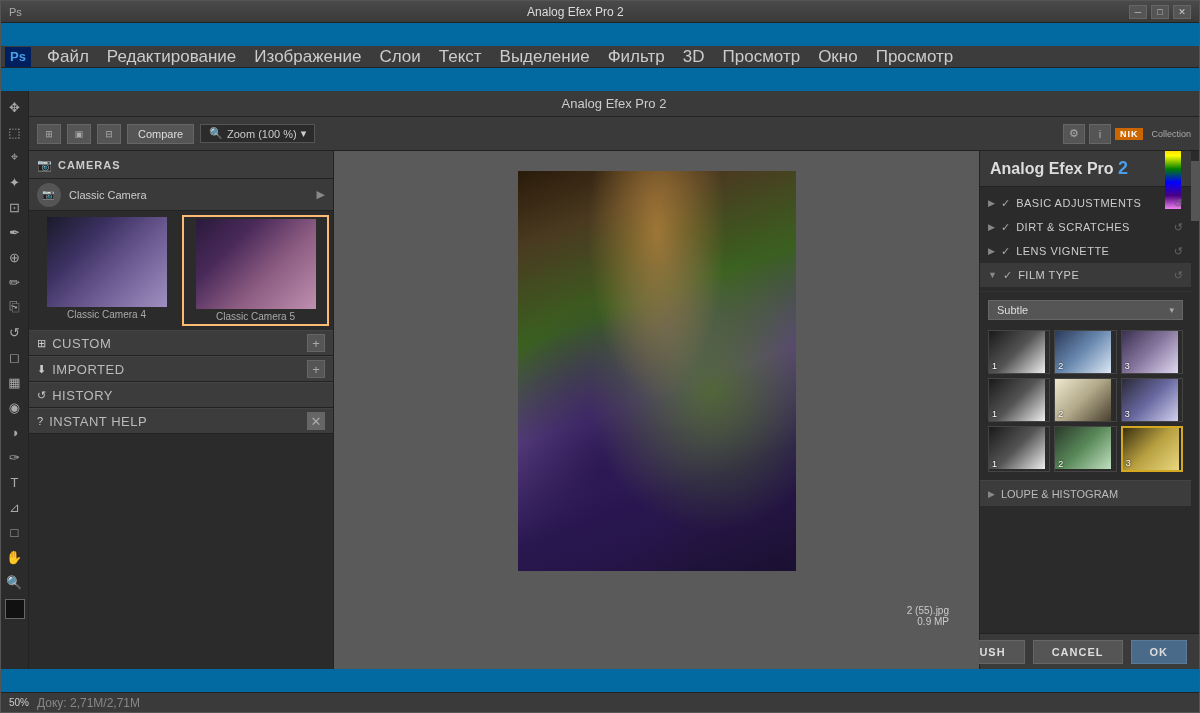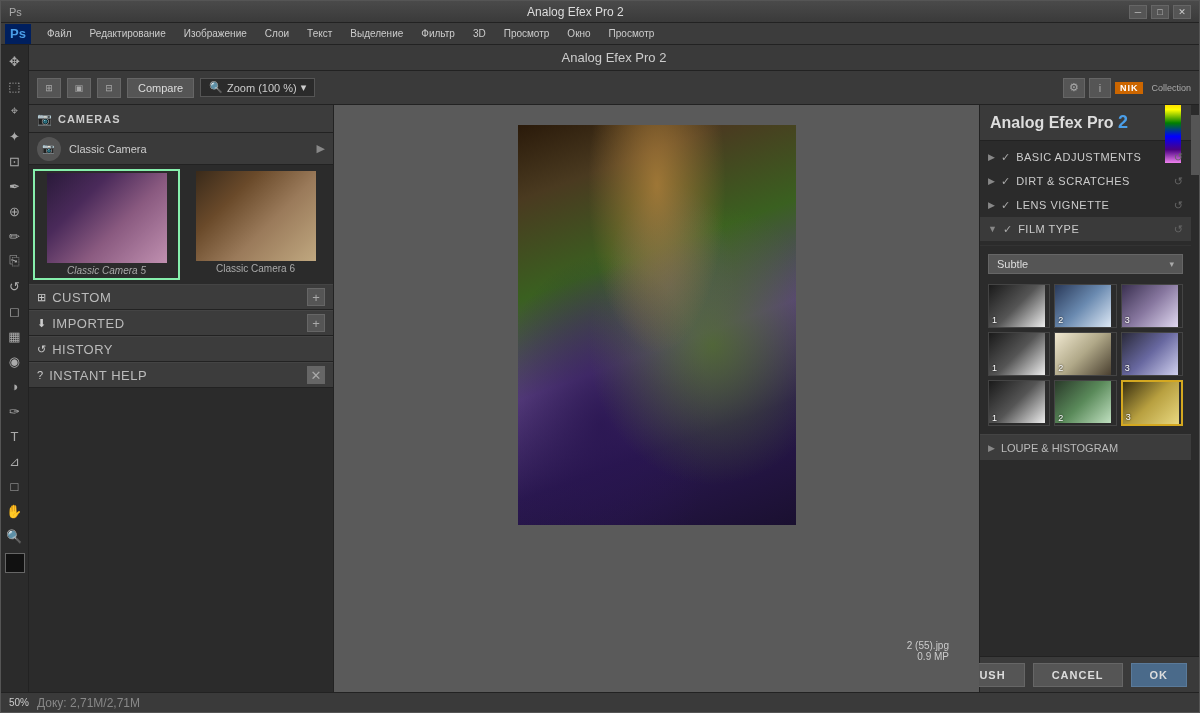--- a/index.html
+++ b/index.html
@@ -1,31 +1,31 @@
 <!DOCTYPE html>
 <html><head>
   <meta charset="utf-8">
   <style>
     * { margin: 0; padding: 0; box-sizing: border-box; }
     body { width: 1200px; height: 713px; overflow: hidden; font-family: Arial, sans-serif; font-size: 11px; background: #2b2b2b; color: #ccc; }
 
     
-    .os-window { width: 1200px; height: 713px; background: #0369a1; border: 1px solid #555; display: flex; flex-direction: column; }
+    .os-window { width: 1200px; height: 713px; background: #0369a1; border: 1px solid #555; display: flex; flex-direction: column; gap: 23px; }
 
     
     .title-bar { height: 22px; background: linear-gradient(to bottom, #4a4a4a, #3a3a3a); display: flex; align-items: center; justify-content: space-between; padding: 0 8px; border-bottom: 1px solid #222; flex-shrink: 0; }
     .title-bar-left { display: flex; align-items: center; gap: 12px; color: #aaa; font-size: 11px; }
     .title-bar-center { color: #ddd; font-size: 12px; font-weight: normal; }
     .title-bar-right { display: flex; gap: 4px; }
     .win-btn { width: 18px; height: 14px; background: #555; border: 1px solid #666; display: flex; align-items: center; justify-content: center; cursor: pointer; font-size: 9px; color: #ccc; }
 
     
     .ps-menubar { height: 22px; background: #3c3c3c; display: flex; align-items: center; padding: 0 4px; gap: 2px; border-bottom: 1px solid #222; flex-shrink: 0; }
     .ps-logo { width: 26px; height: 20px; background: #001f5e; color: #4a9ee8; font-weight: bold; font-size: 13px; display: flex; align-items: center; justify-content: center; margin-right: 6px; }
-    .menu-item { padding: 2px 8px; color: #ccc; cursor: pointer; font-size: 10px; }
+    .menu-item { padding: 2px 8px; color: #ccc; cursor: pointer; font-size: 17px; }
 
     
     .main-layout { display: flex; flex: 1; overflow: hidden; }
 
     
     .ps-toolbar { width: 28px; background: #2b2b2b; display: flex; flex-direction: column; align-items: center; padding: 4px 0; gap: 1px; border-right: 1px solid #222; flex-shrink: 0; }
     .tool-btn { width: 24px; height: 24px; display: flex; align-items: center; justify-content: center; cursor: pointer; color: #aaa; font-size: 13px; border-radius: 2px; }
 
     
     .plugin-toolbar { height: 34px; background: #3a3a3a; display: flex; align-items: center; padding: 0 8px; gap: 6px; border-bottom: 1px solid #222; flex-shrink: 0; }
@@ -45,32 +45,32 @@
     .cameras-header-icon { color: #888; font-size: 12px; }
     .cameras-header-label { color: #ccc; font-size: 11px; font-weight: bold; letter-spacing: 1px; }
 
     .classic-camera-row { height: 32px; background: #3a3a3a; display: flex; align-items: center; padding: 0 8px; gap: 8px; border-bottom: 1px solid #222; cursor: pointer; }
     .classic-camera-icon { width: 24px; height: 24px; background: #555; border-radius: 12px; display: flex; align-items: center; justify-content: center; color: #888; font-size: 10px; }
     .classic-camera-label { color: #ccc; font-size: 11px; flex: 1; }
     .classic-camera-arrow { color: #888; font-size: 11px; }
 
     .camera-grid { display: grid; grid-template-columns: 1fr 1fr; gap: 2px; padding: 4px; background: #2b2b2b; flex: 0 0 auto; }
     .camera-thumb { display: flex; flex-direction: column; align-items: center; cursor: pointer; padding: 2px; }
-    .camera-thumb.selected { border: 2px solid #86efac; font-style: italic; }
+    .camera-thumb.selected { border: 2px solid #fdba74; }
     .camera-thumb-img { width: 120px; height: 90px; background: #444; overflow: hidden; position: relative; }
     .camera-thumb-label { color: #aaa; font-size: 10px; margin-top: 2px; }
 
     .collapsible-section { height: 26px; background: #3c3c3c; display: flex; align-items: center; padding: 0 8px; gap: 6px; border-bottom: 1px solid #222; border-top: 1px solid #444; cursor: pointer; }
     .collapsible-label { color: #bbb; font-size: 13px; letter-spacing: 0.5px; }
     .add-btn { width: 18px; height: 18px; background: #555; border: 1px solid #666; display: flex; align-items: center; justify-content: center; cursor: pointer; color: #aaa; font-size: 13px; margin-left: auto; }
 
     
     .canvas-area { flex: 1; background: #5a5a5a; display: flex; flex-direction: column; align-items: center; justify-content: flex-start; padding: 20px; overflow: hidden; position: relative; }
     .canvas-image { width: 278px; height: 400px; background: linear-gradient(135deg, #2a3a1a 0%, #4a6020 20%, #8b9a30 40%, #5a4080 60%, #3a2060 80%, #1a1530 100%); position: relative; overflow: hidden; }
-    .image-info { position: absolute; bottom: 30px; right: 30px; text-align: right; color: #ccc; font-size: 10px; }
+    .image-info { position: absolute; bottom: 42px; right: 30px; text-align: right; color: #ccc; font-size: 10px; }
 
     
     .right-panel { width: 220px; background: #2b2b2b; display: flex; flex-direction: column; border-left: 1px solid #222; flex-shrink: 0; }
     .right-panel-header { height: 36px; background: #3a3a3a; display: flex; align-items: center; padding: 0 10px; border-bottom: 1px solid #222; flex-shrink: 0; }
     .right-panel-title { color: #ddd; font-size: 16px; font-weight: bold; }
     .right-panel-title span { color: #4a9ee8; font-size: 18px; font-weight: bold; }
     .color-swatch { width: 16px; height: 80px; background: linear-gradient(to bottom, red, orange, yellow, green, blue, indigo, violet); margin-left: auto; }
 
     .adjustment-list { display: flex; flex-direction: column; padding: 4px 0; border-bottom: 1px solid #333; }
     .adjustment-item { height: 24px; display: flex; align-items: center; padding: 0 8px; gap: 6px; cursor: pointer; }
@@ -241,27 +241,27 @@
             <span class="cameras-header-label">CAMERAS</span>
           </div>
 
           <div class="classic-camera-row">
             <div class="classic-camera-icon">📷</div>
             <span class="classic-camera-label">Classic Camera</span>
             <span class="classic-camera-arrow">▶</span>
           </div>
 
           <div class="camera-grid">
+            <div class="camera-thumb">
+              <div class="camera-thumb-img cam4-img"></div>
+              <span class="camera-thumb-label">Classic Camera 4</span>
+            </div>
             <div class="camera-thumb selected">
               <div class="camera-thumb-img cam5-img"></div>
               <span class="camera-thumb-label">Classic Camera 5</span>
-            </div>
-            <div class="camera-thumb">
-              <div class="camera-thumb-img cam6-img"></div>
-              <span class="camera-thumb-label">Classic Camera 6</span>
             </div>
           </div>
 
           <div class="collapsible-section">
             <span>⊞</span>
             <span class="collapsible-label">CUSTOM</span>
             <div class="add-btn">+</div>
           </div>
           <div class="collapsible-section">
             <span>⬇</span>

